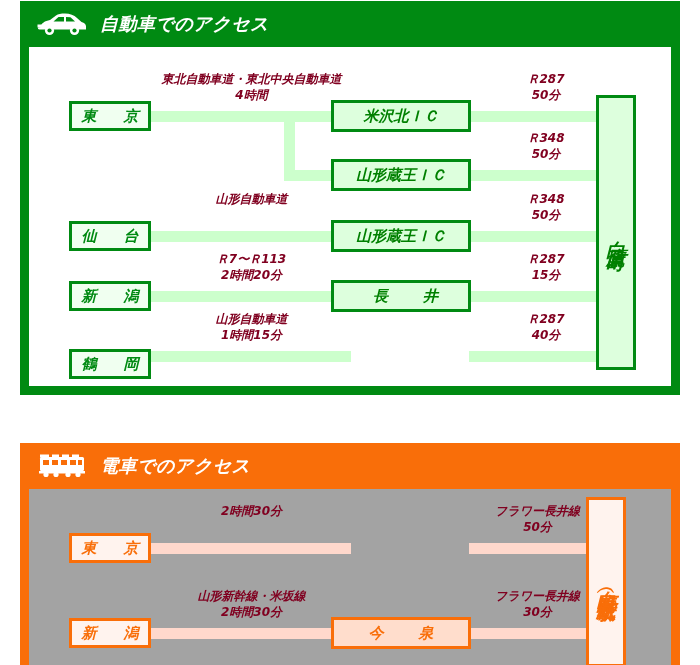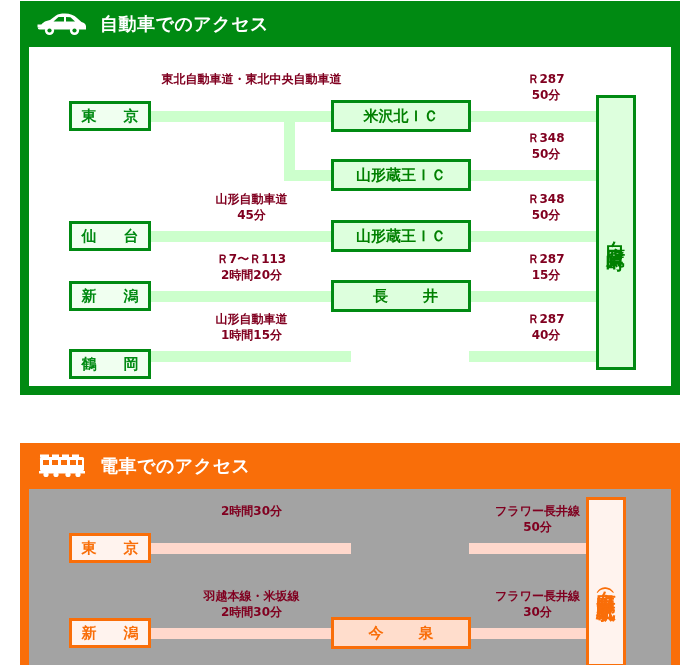--- a/index.html
+++ b/index.html
@@ -12,20 +12,21 @@
     height: 665px;
     font-family: "DejaVu Sans", "Liberation Sans", sans-serif;
     overflow: hidden;
     position: relative;
   }
 
   .page {
     position: relative;
     width: 629px;
     height: 665px;
+    font-style: italic;
   }
 
   
   .panel {
     position: absolute;
     box-sizing: border-box;
   }
   .panel-car {
     left: 20px;
     top: 10px;
@@ -215,37 +216,37 @@
     <div class="line-h" style="left:440px; top:221px; width:147px;"></div>
 
     <div class="line-h" style="left:122px; top:281px; width:200px;"></div>
     <div class="line-h" style="left:440px; top:281px; width:147px;"></div>
 
     <div class="line-h" style="left:122px; top:341px; width:200px;"></div>
     <div class="line-h" style="left:440px; top:341px; width:147px;"></div>
 
     <div class="caption" style="left:105px; top:61px; width:235px;">
       <div>東北自動車道・東北中央自動車道</div>
+      <div>4時間</div>
     </div>
     <div class="node node-origin" style="left:40px; top:91px; width:82px;">東　京</div>
     <div class="node node-mid" style="left:302px; top:90px; width:140px;">米沢北ＩＣ</div>
     <div class="caption" style="left:472px; top:61px; width:90px;">
       <div>Ｒ287</div>
       <div>50分</div>
     </div>
 
     <div class="node node-mid" style="left:302px; top:149px; width:140px;">山形蔵王ＩＣ</div>
     <div class="caption" style="left:472px; top:120px; width:90px;">
       <div>Ｒ348</div>
       <div>50分</div>
     </div>
 
     <div class="caption" style="left:140px; top:181px; width:165px;">
       <div>山形自動車道</div>
-      <div>45分</div>
     </div>
     <div class="node node-origin" style="left:40px; top:211px; width:82px;">仙　台</div>
     <div class="node node-mid" style="left:302px; top:210px; width:140px;">山形蔵王ＩＣ</div>
     <div class="caption" style="left:472px; top:181px; width:90px;">
       <div>Ｒ348</div>
       <div>50分</div>
     </div>
 
     <div class="caption" style="left:140px; top:241px; width:165px;">
       <div>Ｒ7〜Ｒ113</div>
@@ -304,21 +305,21 @@
     <div class="caption" style="left:140px; top:51px; width:165px;">
       <div>2時間30分</div>
     </div>
     <div class="node node-origin-t" style="left:40px; top:81px; width:82px;">東　京</div>
     <div class="caption" style="left:440px; top:51px; width:137px;">
       <div>フラワー長井線</div>
       <div>50分</div>
     </div>
 
     <div class="caption" style="left:140px; top:136px; width:165px;">
-      <div>羽越本線・米坂線</div>
+      <div>山形新幹線・米坂線</div>
       <div>2時間30分</div>
     </div>
     <div class="node node-origin-t" style="left:40px; top:166px; width:82px;">新　潟</div>
     <div class="node node-mid-t" style="left:302px; top:165px; width:140px;">今　泉</div>
     <div class="caption" style="left:440px; top:136px; width:137px;">
       <div>フラワー長井線</div>
       <div>30分</div>
     </div>
 
     <div class="node node-dest-t" style="left:557px; top:45px; width:40px; height:170px;">白鷹町（荒砥駅）</div>

